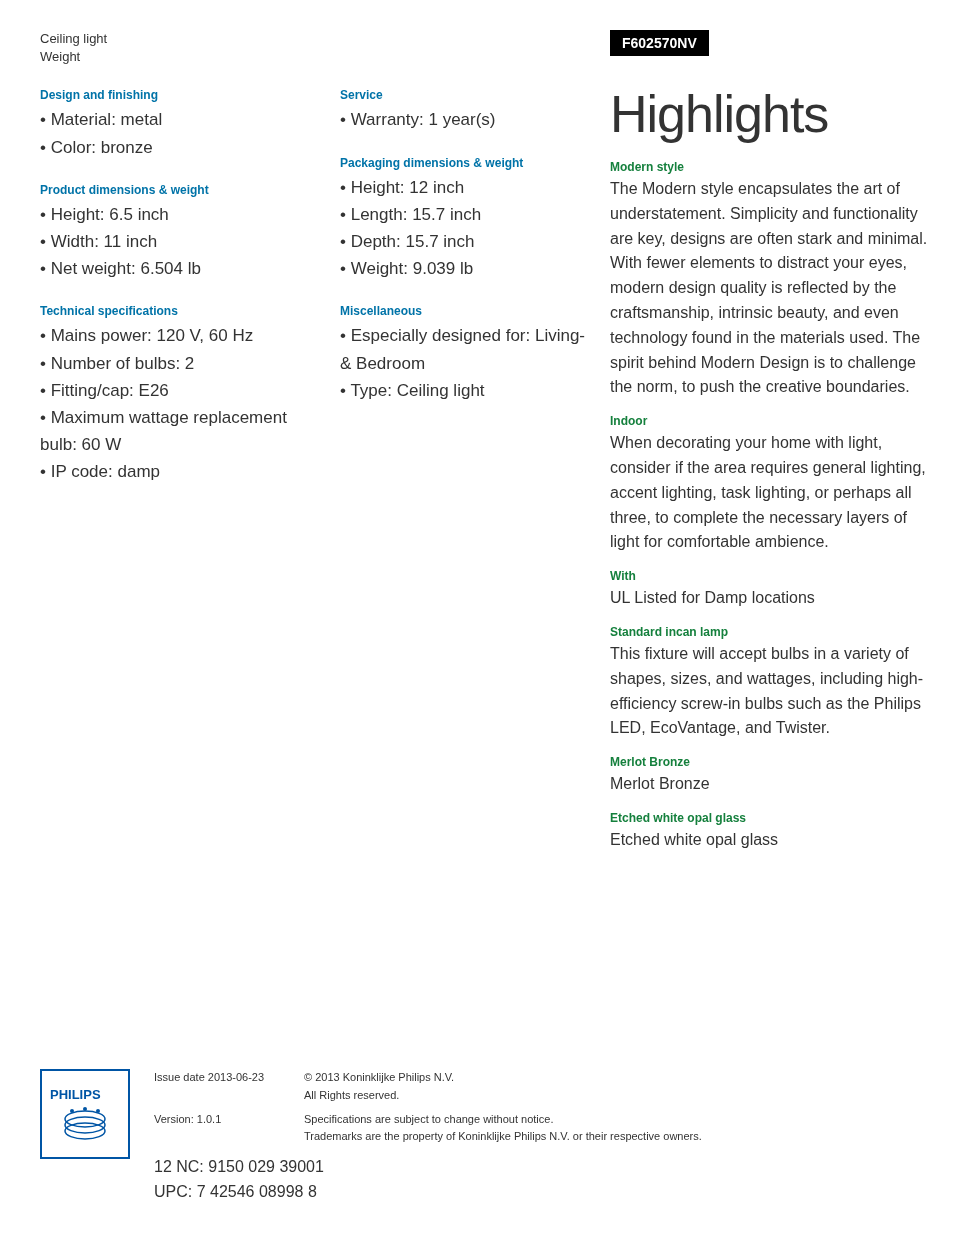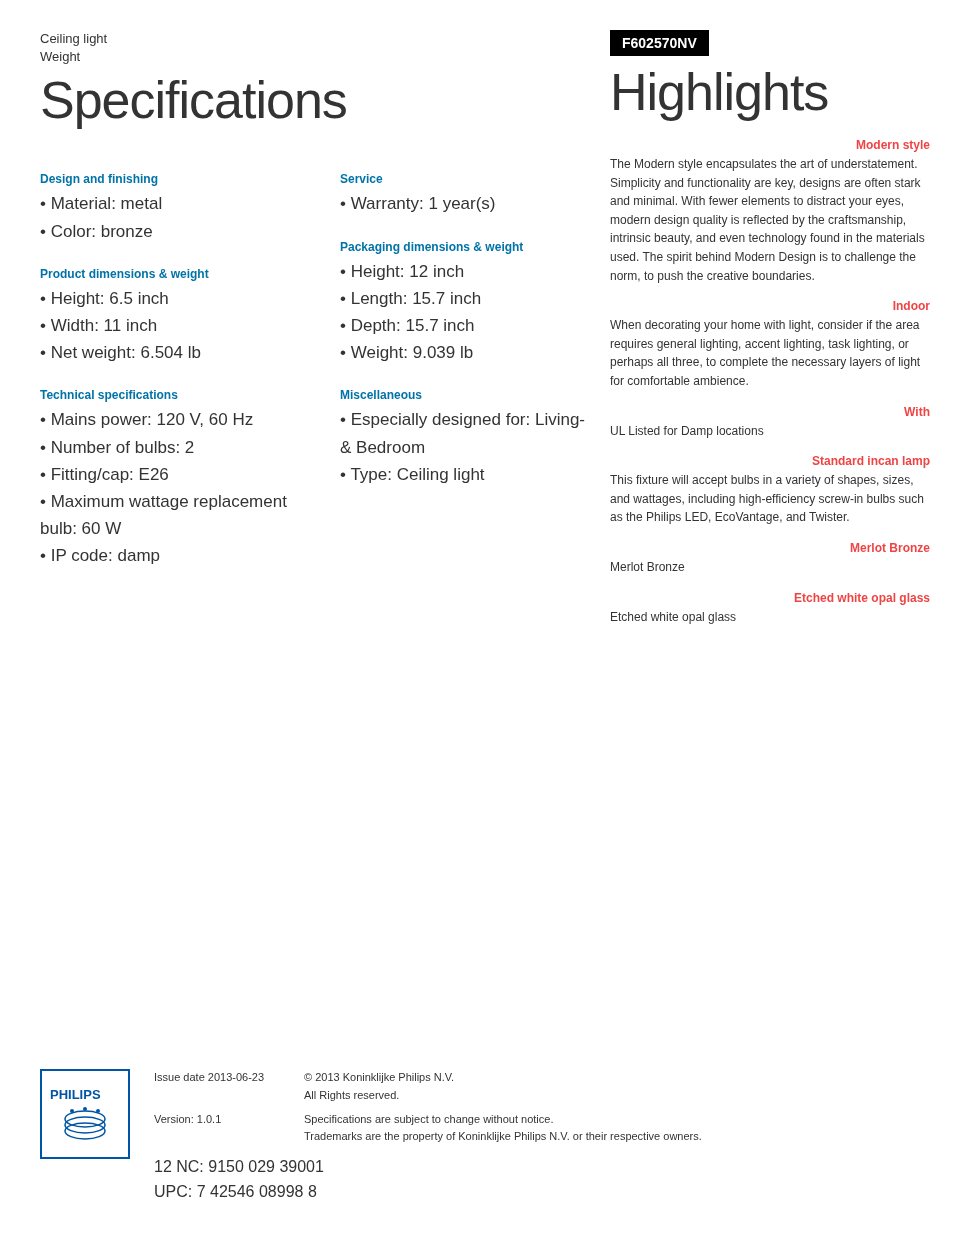--- a/index.html
+++ b/index.html
@@ -54,21 +54,21 @@
     }
 
     
     .model-badge {
       background: #000;
       color: #fff;
       font-size: 14px;
       font-weight: bold;
       padding: 5px 12px;
       display: inline-block;
-      margin-bottom: 4px;
+      margin-bottom: 26px;
     }
 
     
     .highlights-title {
       font-size: 52px;
       font-weight: normal;
       color: #333;
       margin-top: 2px;
       margin-bottom: 16px;
       letter-spacing: -1px;
@@ -111,29 +111,28 @@
     .specs-col-right {
       width: 260px;
     }
 
     
     .highlight-section {
       margin-bottom: 14px;
     }
 
     .highlight-heading {
-      color: #ef4444;
+      color: #15803d;
       font-size: 12px;
       font-weight: bold;
       margin-bottom: 3px;
-      text-align: right;
     }
 
     .highlight-text {
-      font-size: 12px;
+      font-size: 16px;
       color: #333;
       line-height: 1.55;
     }
 
     
     .footer {
       position: absolute;
       bottom: 30px;
       left: 40px;
       right: 40px;
@@ -178,21 +177,20 @@
     }
   </style>
 </head>
 <body>
 
 <div class="page">
 
   <div class="left-col">
     <div class="product-label">Ceiling light</div>
     <div class="product-label">Weight</div>
-    <h1 class="main-title">Specifications</h1>
 
     <div class="specs-columns">
 
       <div class="specs-col-left">
 
         <div>
           <div class="section-heading">Design and finishing</div>
           <ul class="bullet-list">
               <li>Material: metal</li>
               <li>Color: bronze</li>

